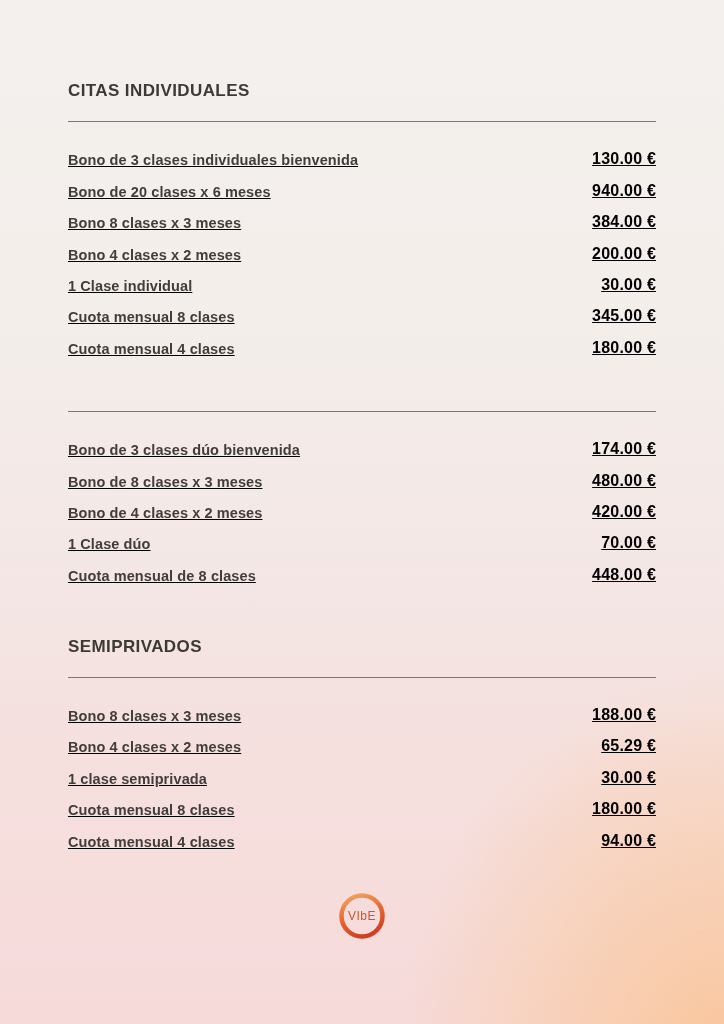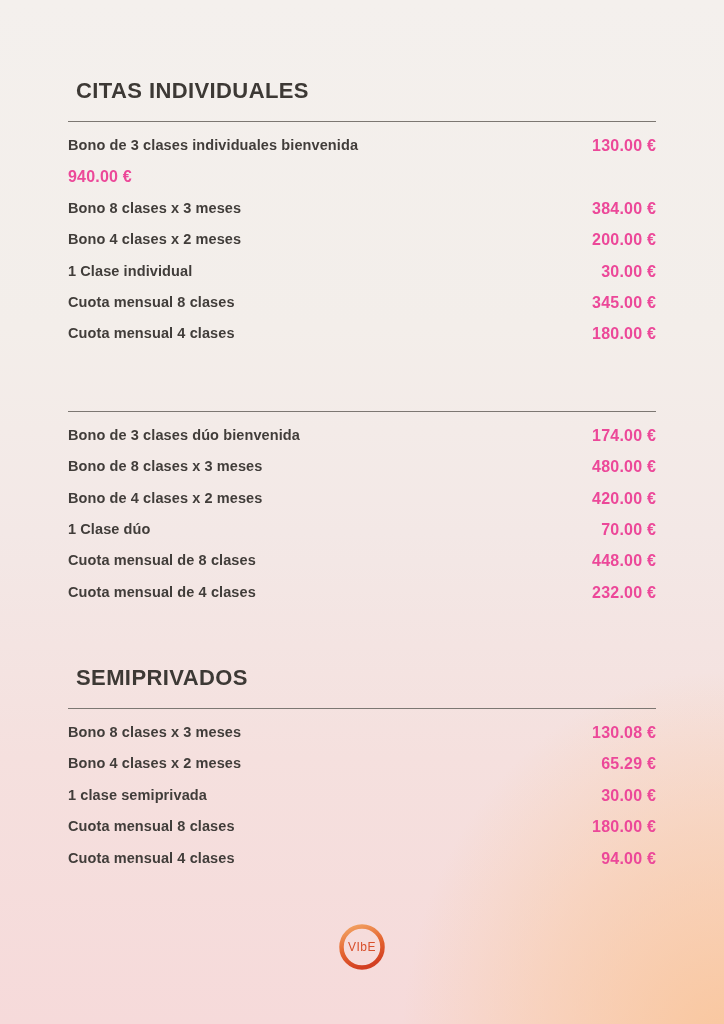--- a/index.html
+++ b/index.html
@@ -11,49 +11,50 @@
     background:
       radial-gradient(62% 52% at 100% 103%, rgba(250,195,146,0.85) 0%, rgba(250,200,156,0.45) 42%, rgba(250,202,160,0) 72%),
       linear-gradient(180deg, #f4f0ed 0%, #f3eeea 32%, #f3e8e6 52%, #f5e0de 74%, #f6dada 100%);
   }
   .page { padding: 0 68px; box-sizing: border-box; }
 
   .section:first-child { margin-top: 82px; }
   .section + .section { margin-top: 54px; }
 
   .section-title {
-    margin: 8px;
-    font-size: 22px;
+    margin: 0;
+    font-size: 17px;
     line-height: 18px;
     font-weight: 700;
     letter-spacing: 0.4px;
     color: #3d3935;
   }
   .divider {
     height: 0;
     border: none;
     border-top: 1px solid #7c7772;
     margin: 21px 0 15px 0;
   }
   .row {
     height: 31.4px;
     display: flex;
     justify-content: space-between;
-    align-items: flex-start;
+    align-items: flex-end;
+    text-decoration: underline;
   }
   .row-label {
     font-size: 14.5px;
     font-weight: 700;
     color: #413d3a;
     letter-spacing: 0.1px;
   }
   .row-price {
     font-size: 16px;
     font-weight: 700;
-    color: #ec4899;
+    color: #000000;
     letter-spacing: 0.2px;
     white-space: nowrap;
   }
 
   .logo-wrap {
     margin-top: 41px;
     display: flex;
     justify-content: center;
     text-align: center;
   }
@@ -84,20 +85,21 @@
     <section class="section">
       <h2 class="section-title">CITAS INDIVIDUALES</h2>
       <hr class="divider">
       <div class="rows">
     <div class="row">
       <span class="row-label">Bono de 3 clases individuales bienvenida</span>
       <span class="row-price">130.00 €</span>
     </div>
 
     <div class="row">
+      <span class="row-label">Bono de 20 clases x 6 meses</span>
       <span class="row-price">940.00 €</span>
     </div>
 
     <div class="row">
       <span class="row-label">Bono 8 clases x 3 meses</span>
       <span class="row-price">384.00 €</span>
     </div>
 
     <div class="row">
       <span class="row-label">Bono 4 clases x 2 meses</span>
@@ -142,34 +144,30 @@
     <div class="row">
       <span class="row-label">1 Clase dúo</span>
       <span class="row-price">70.00 €</span>
     </div>
 
     <div class="row">
       <span class="row-label">Cuota mensual de 8 clases</span>
       <span class="row-price">448.00 €</span>
     </div>
 
-    <div class="row">
-      <span class="row-label">Cuota mensual de 4 clases</span>
-      <span class="row-price">232.00 €</span>
-    </div>
   </div>
     </section>
 
     <section class="section">
       <h2 class="section-title">SEMIPRIVADOS</h2>
       <hr class="divider">
       <div class="rows">
     <div class="row">
       <span class="row-label">Bono 8 clases x 3 meses</span>
-      <span class="row-price">130.08 €</span>
+      <span class="row-price">188.00 €</span>
     </div>
 
     <div class="row">
       <span class="row-label">Bono 4 clases x 2 meses</span>
       <span class="row-price">65.29 €</span>
     </div>
 
     <div class="row">
       <span class="row-label">1 clase semiprivada</span>
       <span class="row-price">30.00 €</span>

